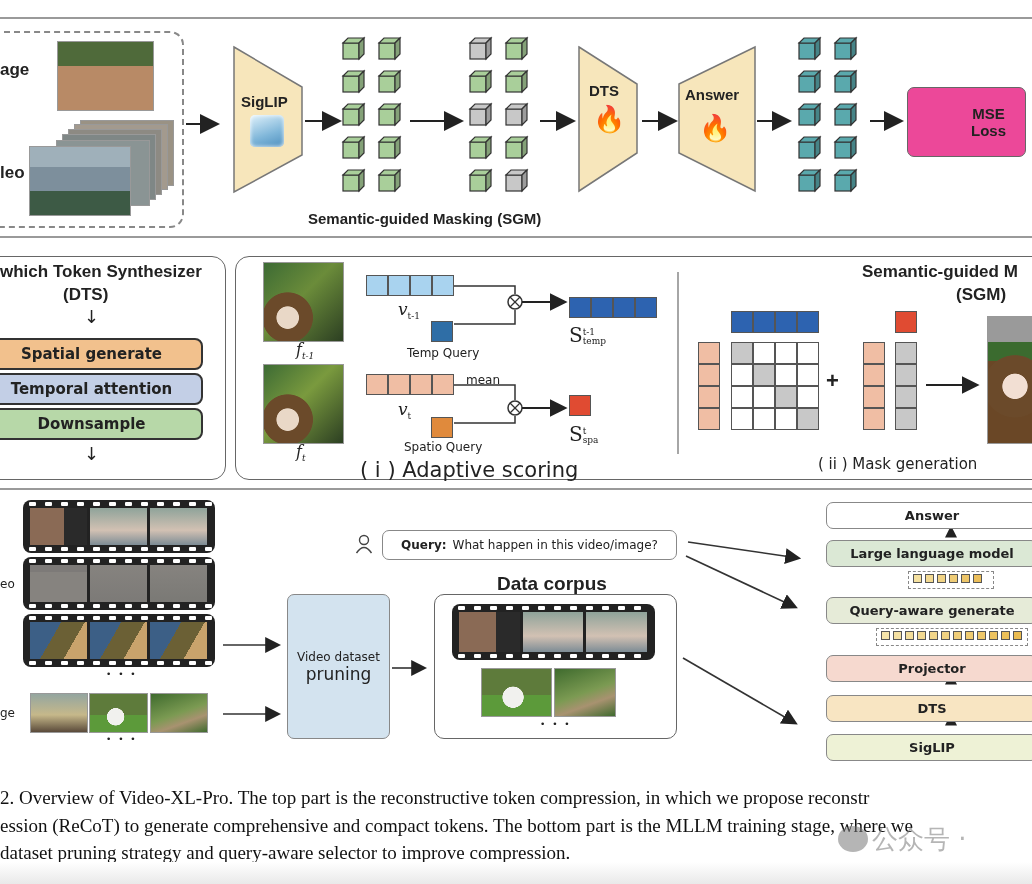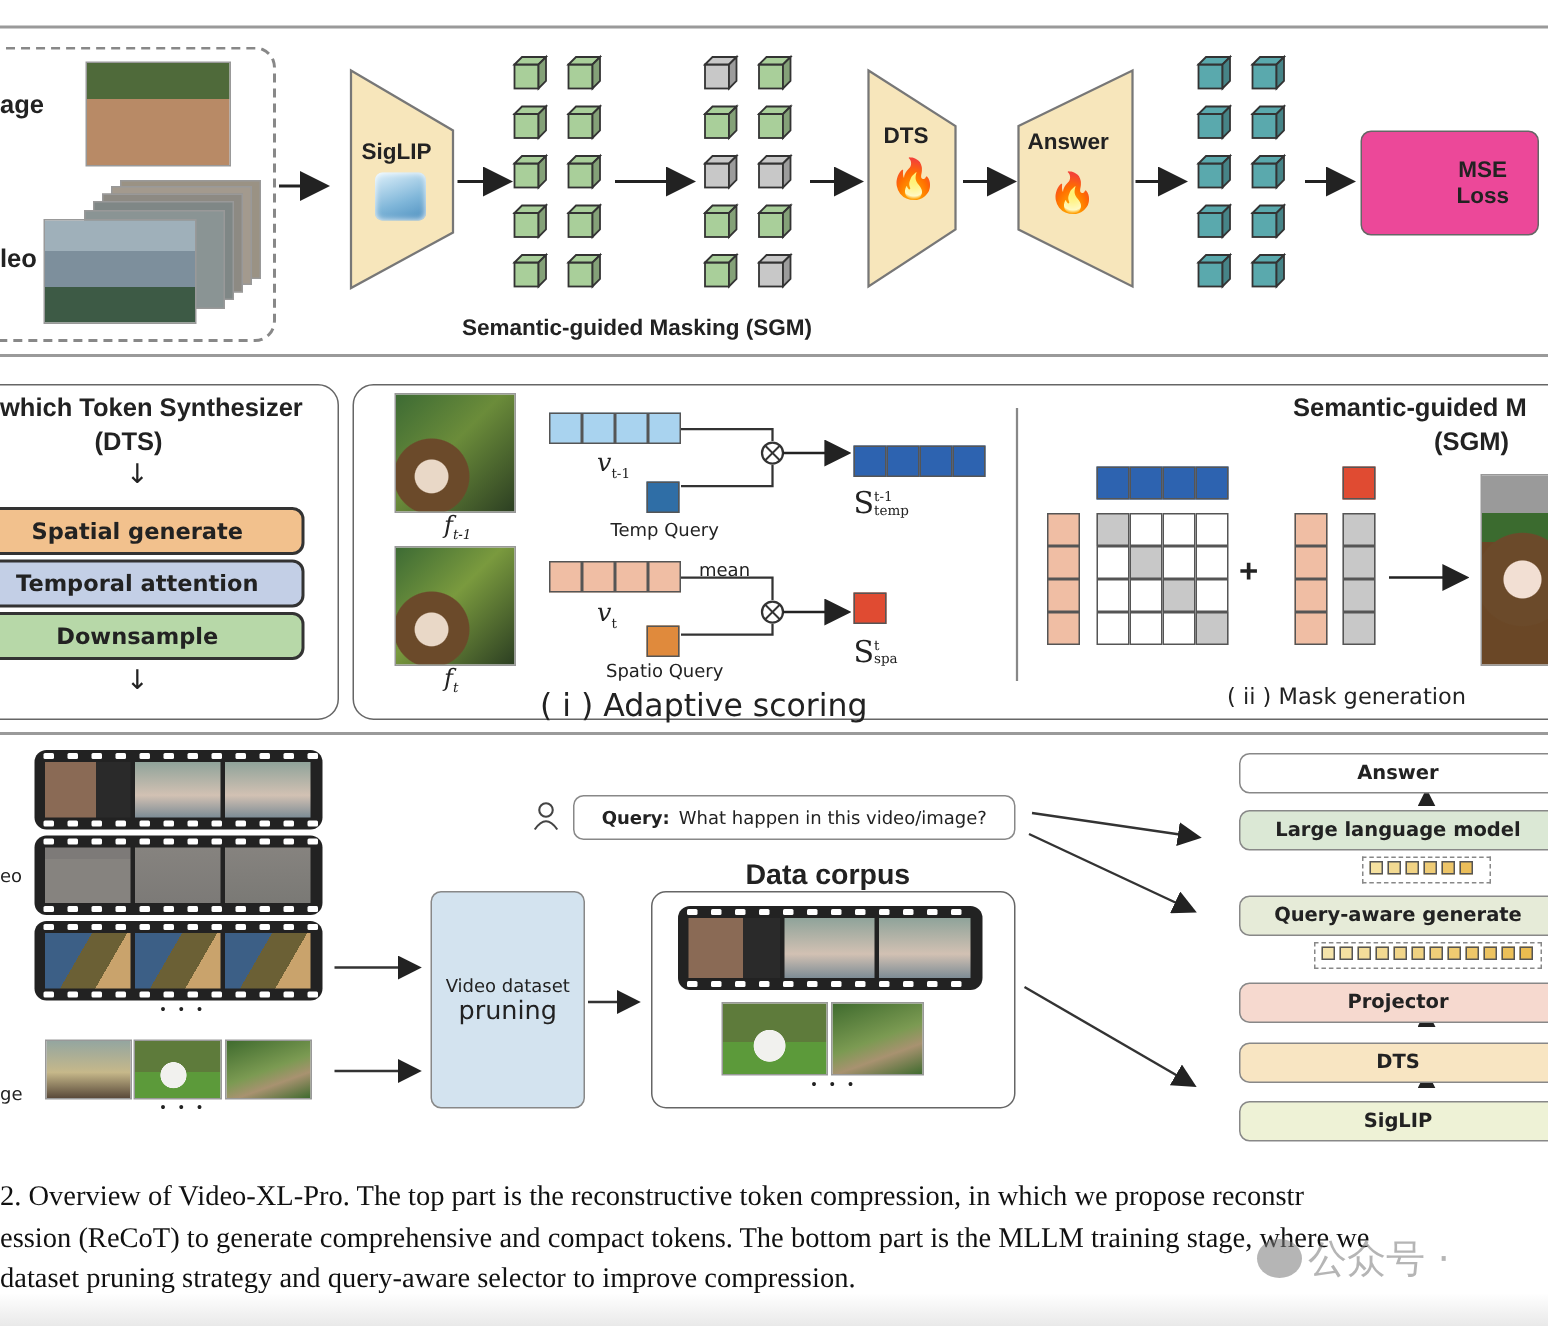--- a/index.html
+++ b/index.html
@@ -350,21 +350,21 @@
     <div class="cell" style="left: 895px; top: 386px; width: 22px; height: 22px; background: rgb(200, 200, 200);"></div>
     <div class="cell" style="left: 895px; top: 408px; width: 22px; height: 22px; background: rgb(200, 200, 200);"></div>
   </div>
 <div class="abs hand" style="left:826px;top:368px;font-size:22px;">+</div>
 <div class="photo" style="left:987px;top:316px;width:60px;height:126px;background:radial-gradient(circle at 45% 55%,#f2dfd3 0 16%,#6b4a2a 17% 40%,transparent 41%),linear-gradient(180deg,#9a9a9a 0 20%,#3b6b2f 20% 35%,#6a4726 35%);"></div>
 <div class="abs" style="left:818px;top:455px;font-size:15px;">( ii ) Mask generation</div>
 
 <div class="panel-line" style="top:488px;"></div>
 
 <div class="abs" style="left:0;top:577px;font-size:12px;">eo</div>
-<div class="abs" style="left:0;top:706px;font-size:12px;margin-top:16px;">ge</div>
+<div class="abs" style="left:0;top:706px;font-size:12px;">ge</div>
 <div id="filmstrips">
     <div class="film" style="left: 23px; top: 500px; width: 192px; height: 53px;">
       <div class="frame" style="left: 7px; width: 57px; background: linear-gradient(90deg, rgb(138, 106, 85) 0px, rgb(138, 106, 85) 60%, rgb(42, 42, 42) 60%);"></div>
       <div class="frame" style="left: 67px; width: 57px; background: linear-gradient(rgb(143, 163, 154), rgb(210, 193, 179) 60%, rgb(125, 140, 149));"></div>
       <div class="frame" style="left: 127px; width: 57px; background: linear-gradient(rgb(143, 163, 154), rgb(210, 193, 179) 60%, rgb(125, 140, 149));"></div>
       <div class="hole" style="left: 6px; top: 2px;"></div>
       <div class="hole" style="left: 6px; bottom: 2px;"></div>
       <div class="hole" style="left: 22px; top: 2px;"></div>
       <div class="hole" style="left: 22px; bottom: 2px;"></div>
       <div class="hole" style="left: 38px; top: 2px;"></div>

